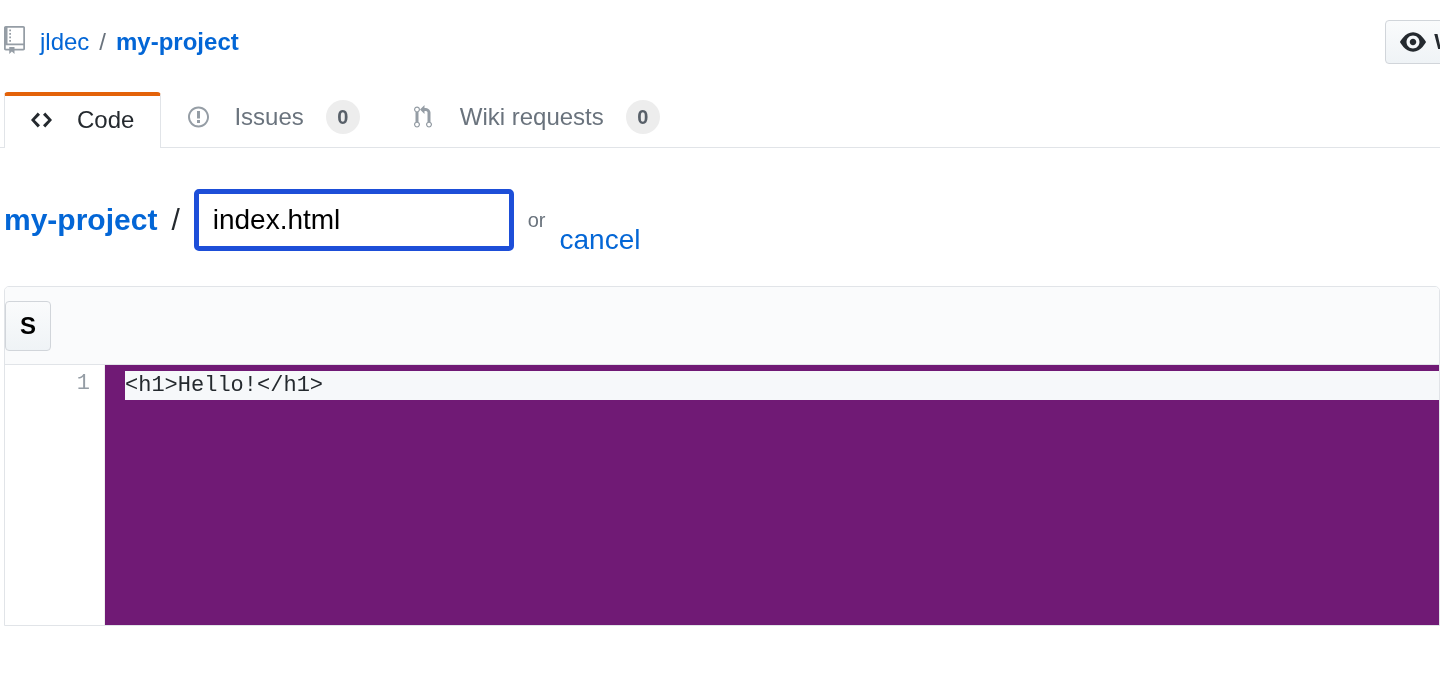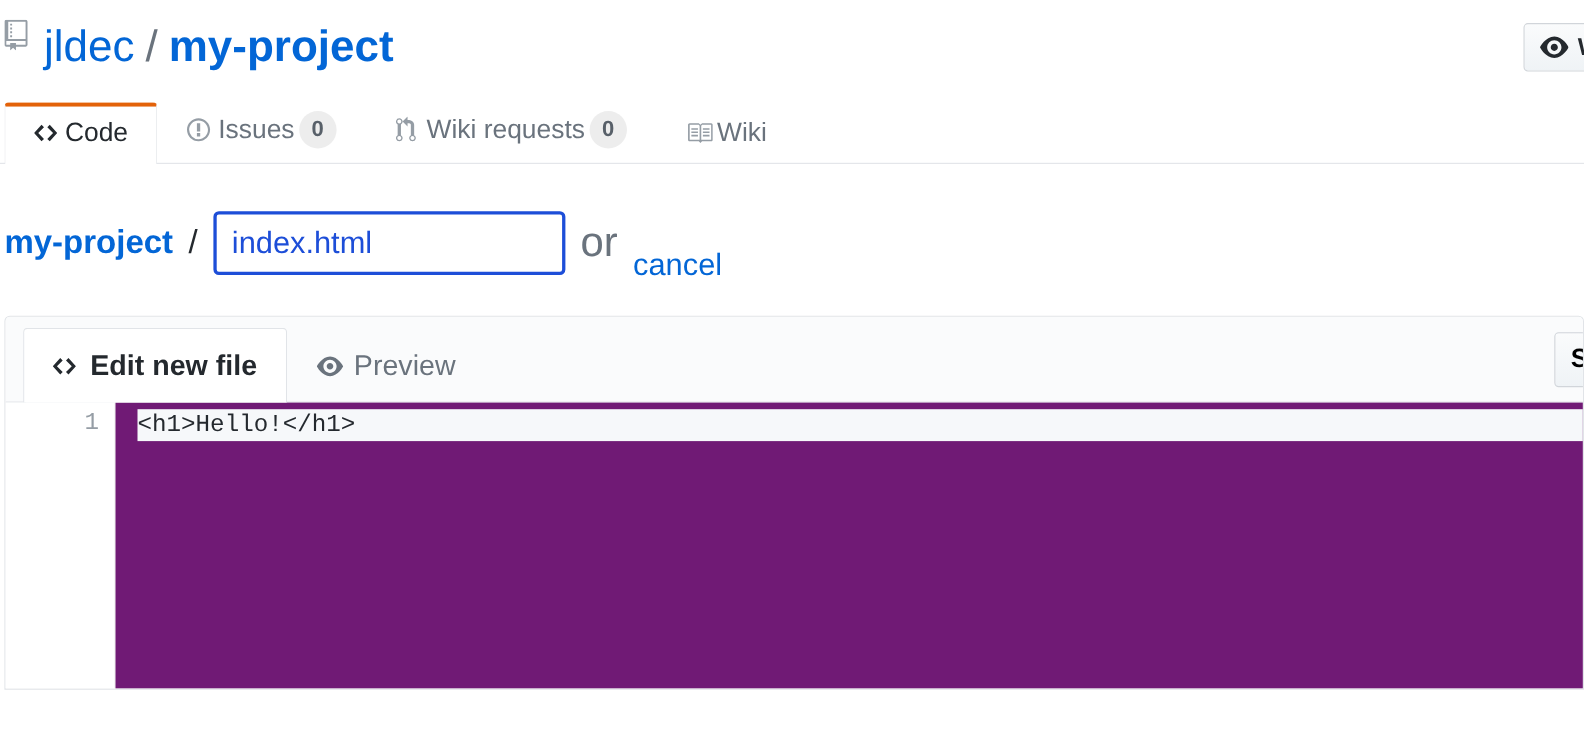--- a/index.html
+++ b/index.html
@@ -17,21 +17,21 @@
     .repo-head {
       display: flex;
       align-items: center;
       justify-content: space-between;
       padding: 20px 0 20px 4px;
     }
     .repo-path {
       display: flex;
       align-items: flex-start;
       gap: 8px;
-      font-size: 40px;
+      font-size: 24px;
       font-weight: 400;
     }
     .repo-path .repo-icon { color: #959da5; position: relative; top: -2px; }
     .repo-path a { color: #0366d6; }
     .repo-path .sep { color: #6a737d; font-weight: 400; padding: 0 2px; }
     .repo-path .repo-name { font-weight: 600; }
 
     .watch-btn {
       display: inline-flex;
       align-items: center;
@@ -52,21 +52,21 @@
     .repo-nav {
       display: flex;
       align-items: flex-end;
       border-bottom: 1px solid #e1e4e8;
       gap: 0;
       padding-left: 4px;
     }
     .repo-tab {
       display: inline-flex;
       align-items: center;
-      gap: 4px;
+      gap: 22px;
       padding: 14px 26px;
       font-size: 24px;
       color: #6a737d;
       cursor: pointer;
       border: 1px solid transparent;
       border-bottom: none;
       position: relative;
       top: 1px;
     }
     .repo-tab .tab-icon { color: #959da5; }
@@ -100,26 +100,26 @@
       gap: 14px;
       padding: 36px 0 30px 4px;
       font-size: 30px;
     }
     .file-path-row .crumb { color: #0366d6; font-weight: 600; }
     .file-path-row .sep2 { color: #24292e; font-weight: 400; }
     .filename-input {
       font-size: 28px;
       padding: 10px 14px;
       width: 320px;
-      border: 3px solid #1d4ed8;
+      border: 5px solid #1d4ed8;
       border-radius: 5px;
-      color: #1d4ed8;
+      color: #000000;
       font-family: inherit;
     }
-    .or-text { color: #6a737d; font-size: 38px; }
+    .or-text { color: #6a737d; font-size: 20px; }
     .cancel-link { color: #0366d6; font-size: 28px; margin-top: 40px; }
 
     
     .editor-panel {
       margin: 0 0 0 4px;
       border: 1px solid #e1e4e8;
       border-radius: 5px 5px 0 0;
       overflow: hidden;
     }
     .editor-toolbar {
@@ -240,58 +240,32 @@
   </a>
   <a class="repo-tab">
     <span class="tab-icon">
       <svg width="24" height="24" viewBox="0 0 16 16" fill="currentColor">
           <path d="M11 11.28V5c-.03-.78-.34-1.47-.94-2.06C9.46 2.35 8.78 2.03 8 2H7V0L4 3l3 3V4h1c.27.02.48.11.69.31.21.2.3.42.31.69v6.28A1.993 1.993 0 0 0 10 15a1.993 1.993 0 0 0 1-3.72zm-1 2.92c-.66 0-1.2-.55-1.2-1.2 0-.65.55-1.2 1.2-1.2.65 0 1.2.55 1.2 1.2 0 .65-.55 1.2-1.2 1.2zM4 3c0-1.11-.89-2-2-2a1.993 1.993 0 0 0-1 3.72v6.56A1.993 1.993 0 0 0 2 15a1.993 1.993 0 0 0 1-3.72V4.72c.59-.34 1-.98 1-1.72zm-.8 10c0 .66-.55 1.2-1.2 1.2-.65 0-1.2-.55-1.2-1.2 0-.65.55-1.2 1.2-1.2.65 0 1.2.55 1.2 1.2zM2 4.2C1.34 4.2.8 3.65.8 3c0-.65.55-1.2 1.2-1.2.65 0 1.2.55 1.2 1.2 0 .65-.55 1.2-1.2 1.2z"></path>
         </svg>
     </span>
     <span>Wiki requests</span>
     <span class="counter">0</span>
   </a>
-  <a class="repo-tab">
-    <span class="tab-icon">
-      <svg width="24" height="24" viewBox="0 0 16 16" fill="currentColor">
-          <path d="M3 5h4v1H3V5zm0 3h4V7H3v1zm0 2h4V9H3v1zm11-5h-4v1h4V5zm0 2h-4v1h4V7zm0 2h-4v1h4V9zm2-6v9c0 .55-.45 1-1 1H9.5l-1 1-1-1H2c-.55 0-1-.45-1-1V3c0-.55.45-1 1-1h5.5l1 1 1-1H15c.55 0 1 .45 1 1zm-8 .5L7.5 3H2v9h6V3.5zm7-.5H9.5l-.5.5V12h6V3z"></path>
-        </svg>
-    </span>
-    <span>Wiki</span>
-  </a>
 </nav>
 
 <div class="file-path-row">
   <a href="#" class="crumb">my-project</a>
   <span class="sep2">/</span>
   <input type="text" class="filename-input" value="index.html" style="">
   <span class="or-text">or</span>
   <a href="#" class="cancel-link">cancel</a>
 </div>
 
 <div class="editor-panel">
   <div class="editor-toolbar">
-    <div class="editor-tabs">
-      <div class="editor-tab active">
-        <span class="tab-icon">
-          <svg width="24" height="24" viewBox="0 0 16 16" fill="currentColor">
-              <path d="M9.5 3L8 4.5 11.5 8 8 11.5 9.5 13 14 8 9.5 3zm-5 0L0 8l4.5 5L6 11.5 2.5 8 6 4.5 4.5 3z"></path>
-            </svg>
-        </span>
-        <span>Edit new file</span>
-      </div>
-      <div class="editor-tab">
-        <span class="tab-icon">
-          <svg width="24" height="24" viewBox="0 0 16 16" fill="currentColor">
-              <path d="M8.06 2C3 2 0 8 0 8s3 6 8.06 6C13 14 16 8 16 8s-3-6-7.94-6zM8 12c-2.2 0-4-1.78-4-4 0-2.2 1.8-4 4-4 2.22 0 4 1.8 4 4 0 2.22-1.78 4-4 4zm2-4c0 1.11-.89 2-2 2-1.11 0-2-.89-2-2 0-1.11.89-2 2-2 1.11 0 2 .89 2 2z"></path>
-            </svg>
-        </span>
-        <span>Preview</span>
-      </div>
-    </div>
     <div class="editor-right">
       <button class="rbtn">
         <span>S</span>
       </button>
     </div>
   </div>
   <div class="code-area">
     <div class="gutter">
       <div>1</div>
     </div>

